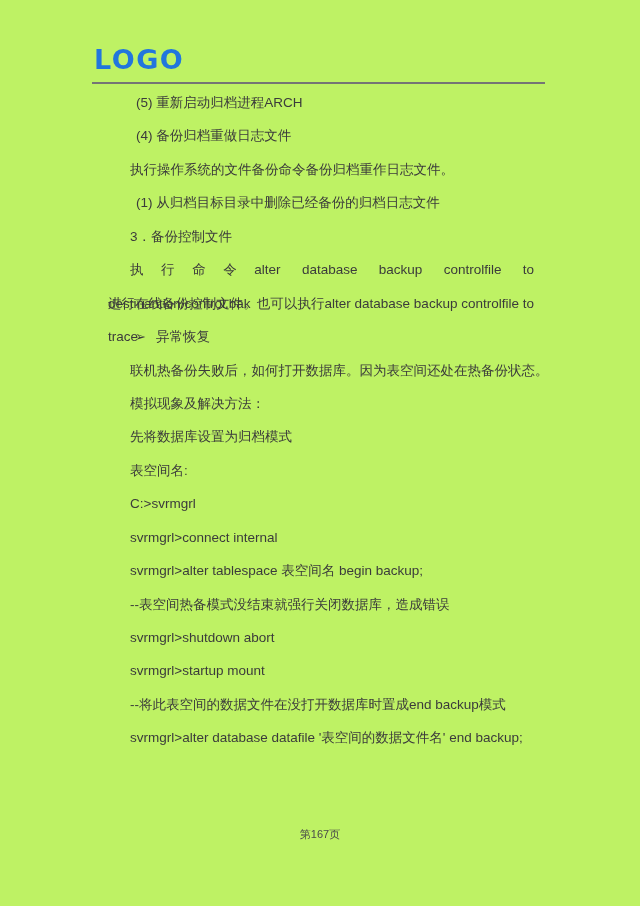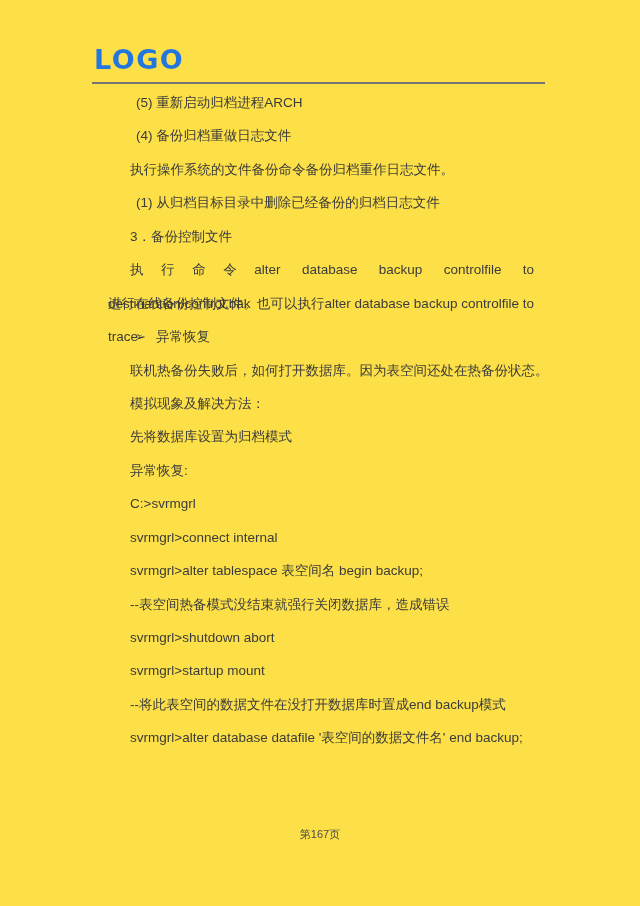--- a/index.html
+++ b/index.html
@@ -1,20 +1,20 @@
 <!DOCTYPE html>
 <html><head>
 <meta charset="utf-8">
 <style>
   html,body{margin:0;padding:0;}
   body{
     width:640px;height:906px;position:relative;background:#ffffff;overflow:hidden;
     font-family:"Liberation Sans",sans-serif;color:#3b3b3b;
   }
-  .page{position:absolute;inset:0;background:#fde047;}
+  .page{position:absolute;inset:0;background:#bef264;}
   .logo{
     position:absolute;left:94px;top:44px;
     font-size:27px;font-weight:800;letter-spacing:1.5px;
     font-family:"DejaVu Sans","Liberation Sans",sans-serif;
   }
   .header-rule{
     position:absolute;left:92px;top:82px;width:453px;height:2px;background:#757575;
   }
   .doc-body{
     position:absolute;left:108px;top:86px;width:426px;
@@ -52,21 +52,21 @@
       <div class="line item">(4)  备份归档重做日志文件</div>
       <div class="line para">执行操作系统的文件备份命令备份归档重作日志文件。</div>
       <div class="line item">(1)  从归档目标目录中删除已经备份的归档日志文件</div>
       <div class="line para">3．备份控制文件</div>
       <div class="line justify-first">执行命令alter database backup controlfile to destinantion/control.bak</div>
       <div class="line justify">进行在线备份控制文件。也可以执行alter database backup controlfile to trace</div>
       <div class="line bullet-line"><span class="bullet-glyph">➢</span><span>异常恢复</span></div>
       <div class="line para">联机热备份失败后，如何打开数据库。因为表空间还处在热备份状态。</div>
       <div class="line para">模拟现象及解决方法：</div>
       <div class="line para">先将数据库设置为归档模式</div>
-      <div class="line para">异常恢复:</div>
+      <div class="line para">表空间名:</div>
       <div class="line para">C:&gt;svrmgrl</div>
       <div class="line para">svrmgrl&gt;connect internal</div>
       <div class="line para">svrmgrl&gt;alter tablespace 表空间名  begin backup;</div>
       <div class="line para">--表空间热备模式没结束就强行关闭数据库，造成错误</div>
       <div class="line para">svrmgrl&gt;shutdown abort</div>
       <div class="line para">svrmgrl&gt;startup mount</div>
       <div class="line para">--将此表空间的数据文件在没打开数据库时置成end backup模式</div>
       <div class="line para">svrmgrl&gt;alter database datafile '表空间的数据文件名' end backup;</div>
     </div>
 

